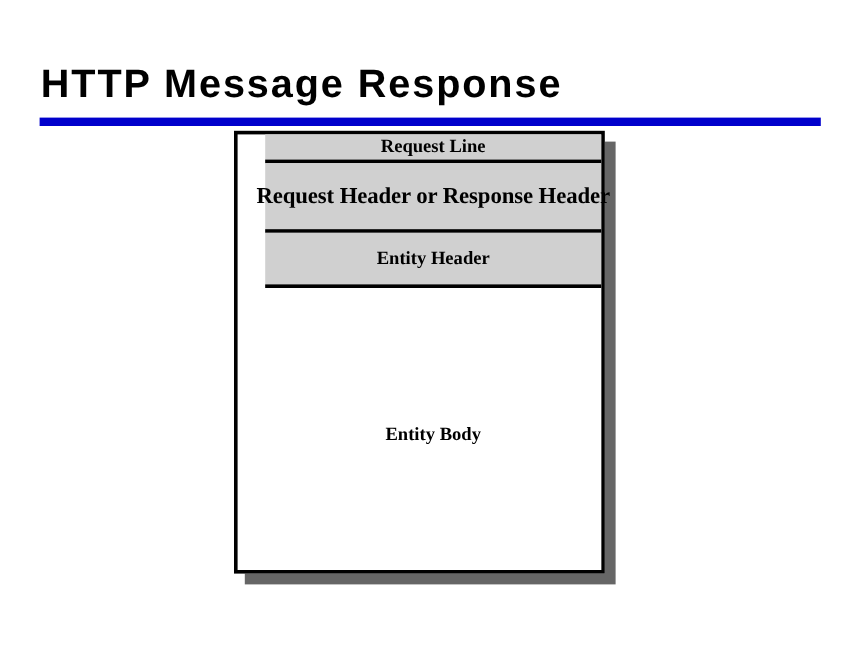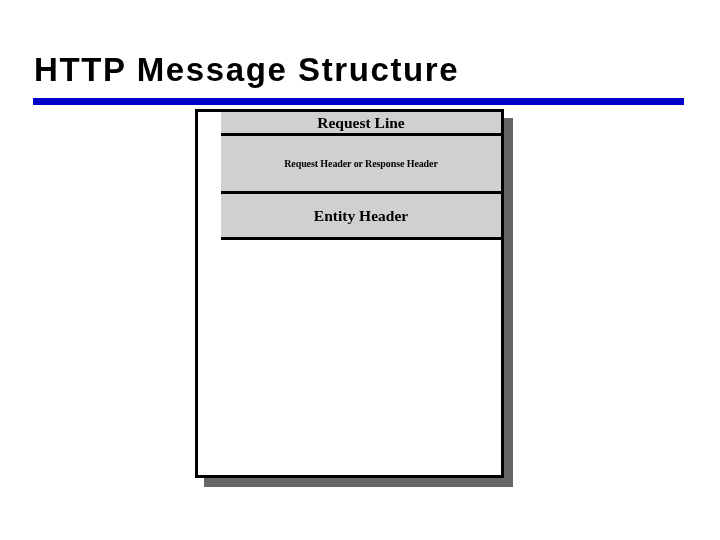--- a/index.html
+++ b/index.html
@@ -92,21 +92,21 @@
     font-weight: bold;
     font-size: 15.5px;
     color: #000000;
     white-space: nowrap;
     background: #d0d0d0;
     border-bottom: 3px solid #000000;
   }
 
   .msg-row.row-request-line    { height: 24px; }
   .msg-row.row-general-header  { height: 62px; }
-  .msg-row.row-req-resp-header { height: 58px; font-size: 10px; letter-spacing: -0.1px; }
+  .msg-row.row-req-resp-header { height: 58px; font-size: 19px; letter-spacing: -0.1px; }
   .msg-row.row-entity-header   { height: 46px; }
   .msg-row.row-entity-body {
     flex: 1 1 auto;
     background: #ffffff;
     border-bottom: none;
   }
 
   .msg-row.row-entity-body .row-label {
     position: relative;
     top: 5px;
@@ -114,21 +114,21 @@
 
   .row-label {
     display: inline-block;
   }
 </style>
 </head>
 <body>
 
 <div id="slide">
 
-  <div id="slide-title">HTTP Message Structure</div>
+  <div id="slide-title">HTTP Message Response</div>
 
   <div id="title-rule"></div>
 
   <div id="diagram">
 
     <div id="diagram-shadow"></div>
 
     <div id="diagram-stack">
 
       <div class="msg-row row-request-line">
@@ -137,17 +137,20 @@
 
 
       <div class="msg-row row-req-resp-header">
         <span class="row-label">Request Header or Response Header</span>
       </div>
 
       <div class="msg-row row-entity-header">
         <span class="row-label">Entity Header</span>
       </div>
 
+      <div class="msg-row row-entity-body">
+        <span class="row-label">Entity Body</span>
+      </div>
 
     </div>
   </div>
 
 </div>
 
 </body></html>

